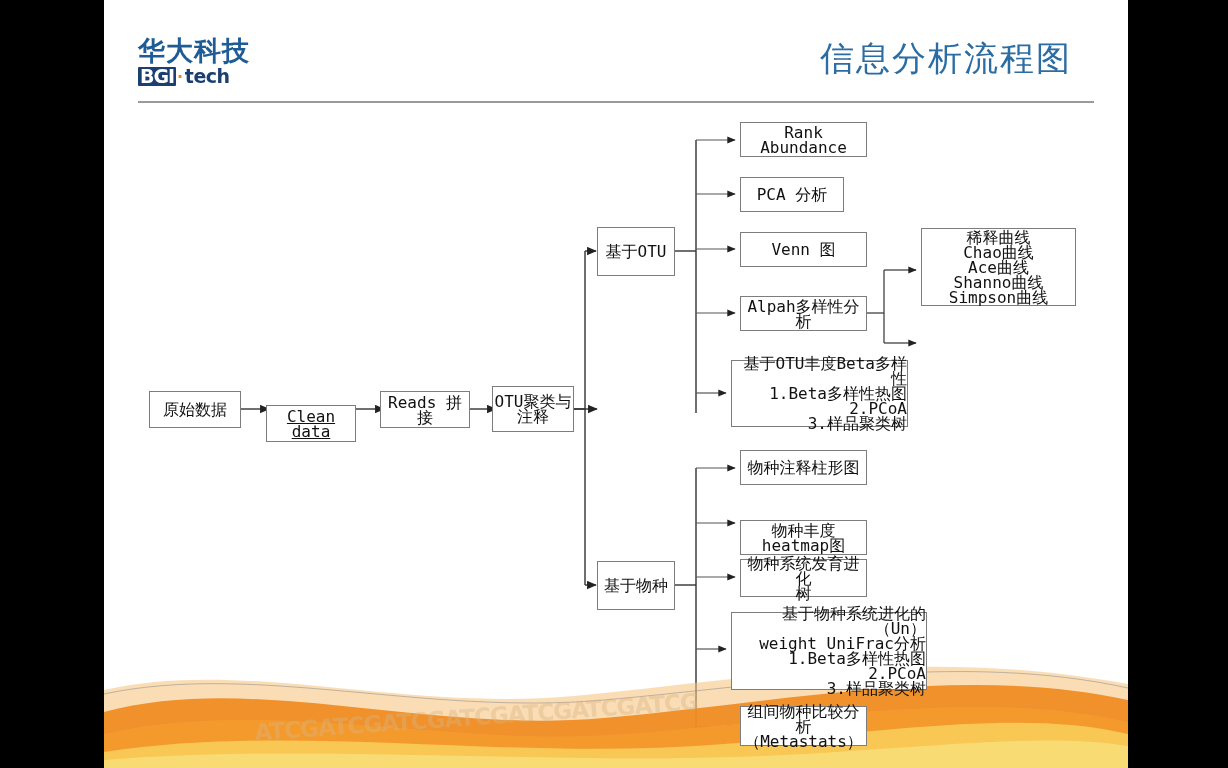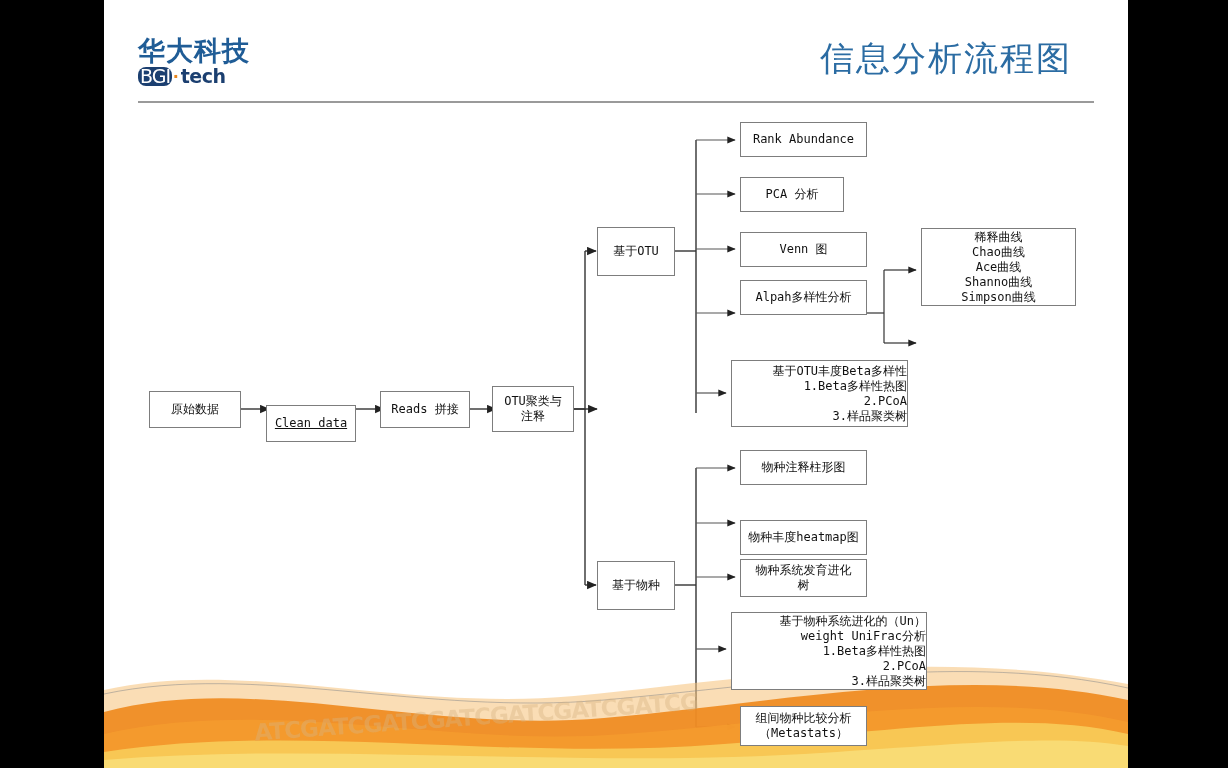--- a/index.html
+++ b/index.html
@@ -40,28 +40,28 @@
   }
   .logo-en {
     margin-top: 1px;
     display: flex;
     align-items: baseline;
     height: 22px;
   }
   .logo-bgi {
     font-family: "DejaVu Sans", sans-serif;
     font-size: 19px;
-    font-weight: 400;
+    font-weight: 700;
     color: #1b3f70;
     letter-spacing: -1px;
     background: #1b3f70;
     color: #ffffff;
     padding: 0 2px;
     line-height: 19px;
-    border-radius: 8px;
+    border-radius: 1px;
   }
   .logo-dot {
     color: #e8861d;
     font-size: 20px;
     font-weight: 900;
     margin: 0 1px;
     line-height: 19px;
   }
   .logo-tech {
     font-family: "DejaVu Sans", sans-serif;
@@ -91,21 +91,21 @@
   #chart {
     position: absolute;
     left: 0; top: 0;
     width: 1024px; height: 768px;
   }
   .node {
     position: absolute;
     border: 1px solid #7d7d7d;
     background: #ffffff;
     font-family: "DejaVu Sans Mono", "DejaVu Sans", monospace;
-    font-size: 12px;
+    font-size: 16px;
     color: #111;
     line-height: 15px;
     display: flex;
     align-items: center;
     justify-content: center;
     text-align: center;
     white-space: pre-line;
     z-index: 5;
   }
   .node.left-align {
@@ -238,21 +238,21 @@
 
     <div class="node" style="left:636px; top:122px; width:127px; height:35px;">
       <span class="txt">Rank Abundance</span>
     </div>
     <div class="node" style="left:636px; top:177px; width:104px; height:35px;">
       <span class="txt">PCA 分析</span>
     </div>
     <div class="node" style="left:636px; top:232px; width:127px; height:35px;">
       <span class="txt">Venn 图</span>
     </div>
-    <div class="node" style="left:636px; top:280px; width:127px; height:35px;">
+    <div class="node" style="left:636px; top:296px; width:127px; height:35px;">
       <span class="txt">Alpah多样性分析</span>
     </div>
     <div class="node left-align" style="left:627px; top:360px; width:177px; height:67px;">
       <span class="txt">基于OTU丰度Beta多样性
 1.Beta多样性热图
 2.PCoA
 3.样品聚类树</span>
     </div>
 
     <div class="node" style="left:817px; top:228px; width:155px; height:78px;">

